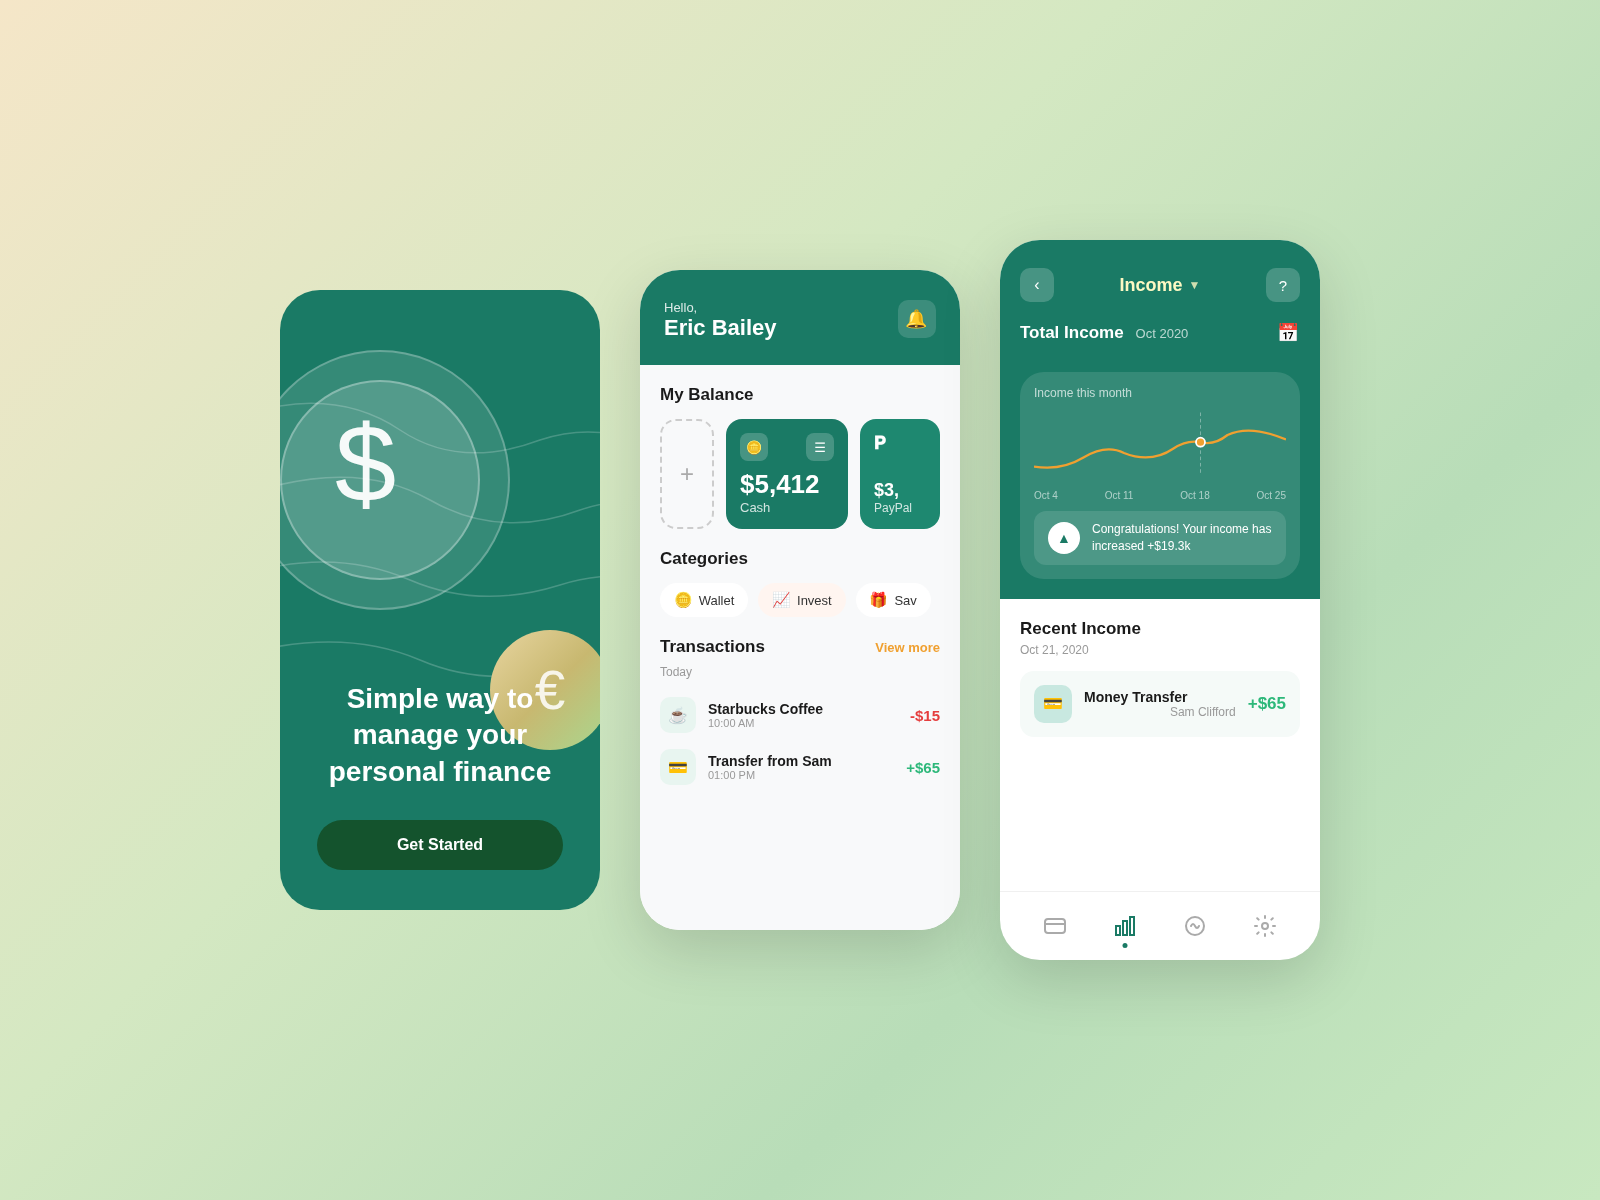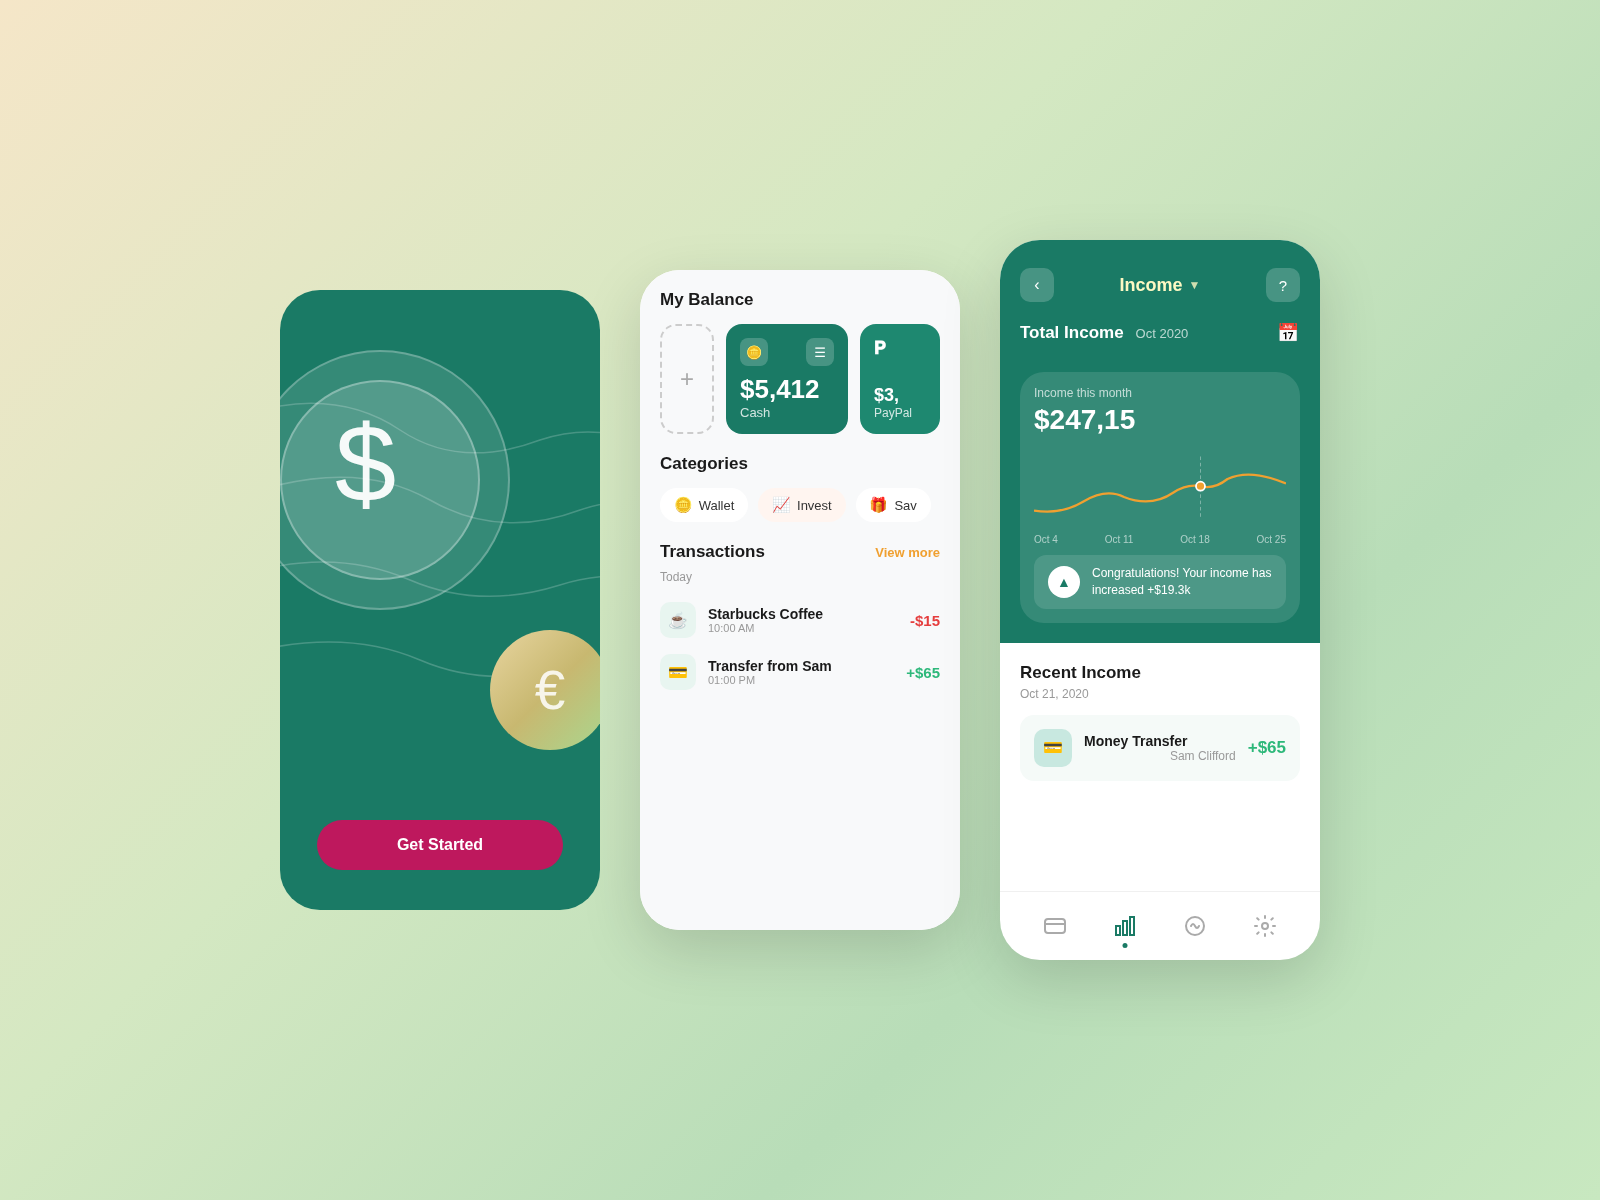--- a/index.html
+++ b/index.html
@@ -83,21 +83,21 @@
       font-size: 28px;
       font-weight: 600;
       line-height: 1.3;
       text-align: center;
       padding: 0 30px;
       margin-bottom: 30px;
       position: relative;
       z-index: 2;
     }
     .phone1-btn {
-      background: #be185d;
+      background: #14532d;
       color: white;
       border: none;
       border-radius: 30px;
       padding: 16px 80px;
       font-size: 16px;
       font-weight: 600;
       cursor: pointer;
       position: relative;
       z-index: 2;
     }
@@ -509,24 +509,34 @@
     <path d="M-20 200 Q80 170 150 210 Q220 250 300 220 Q360 200 400 230" stroke="white" stroke-width="1.5" fill="none"></path>
     <path d="M-20 280 Q60 260 130 290 Q200 320 280 295 Q340 275 400 300" stroke="white" stroke-width="1.5" fill="none"></path>
     <path d="M-20 360 Q70 340 140 370 Q210 400 290 375 Q350 355 400 380" stroke="white" stroke-width="1.5" fill="none"></path>
   </svg>
   <div class="phone1-bg-circle-large"></div>
   <div class="phone1-bg-circle-inner"></div>
   <div class="phone1-dollar">$</div>
   <div class="phone1-euro-circle">
     <span>€</span>
   </div>
+  <p class="phone1-text">Simple way to manage your personal finance</p>
   <button class="phone1-btn">Get Started</button>
 </div>
 
 <div class="phone2">
+  <div class="phone2-header">
+    <div class="phone2-header-row">
+      <div>
+        <div class="phone2-greeting">Hello,</div>
+        <div class="phone2-name">Eric Bailey</div>
+      </div>
+      <div class="phone2-bell">🔔</div>
+    </div>
+  </div>
 
   <div class="phone2-body">
     <div class="phone2-section-title">My Balance</div>
     <div class="phone2-balance-row">
       <div class="balance-add-btn">+</div>
       <div class="balance-card-cash">
         <div class="balance-card-icons">
           <div class="balance-card-icon">🪙</div>
           <div class="balance-card-icon">☰</div>
         </div>
@@ -597,21 +607,20 @@
   <div class="phone3-chart-area">
     <div class="chart-total-row">
       <div class="chart-total-left">
         <span class="chart-total-title">Total Income</span>
         <span class="chart-month">Oct 2020</span>
       </div>
       <span class="chart-cal-icon">📅</span>
     </div>
     <div class="chart-card">
       <div class="chart-subtitle">Income this month</div>
-      <div class="chart-amount">$247,15</div>
       <div class="chart-svg-wrap">
         <svg width="100%" height="80" viewBox="0 0 280 80" fill="none" xmlns="http://www.w3.org/2000/svg">
 
           <line x1="185" y1="5" x2="185" y2="75" stroke="rgba(255,255,255,0.4)" stroke-width="1" stroke-dasharray="4 3"></line>
 
           <path d="M0 65 Q30 70 55 55 Q80 40 100 50 Q130 62 155 45 Q170 35 185 38 Q200 42 215 30 Q240 18 280 35" stroke="#f0a030" stroke-width="2.5" fill="none" stroke-linejoin="round"></path>
 
           <circle cx="185" cy="38" r="5" fill="#f0a030" stroke="white" stroke-width="2"></circle>
         </svg>
       </div>

